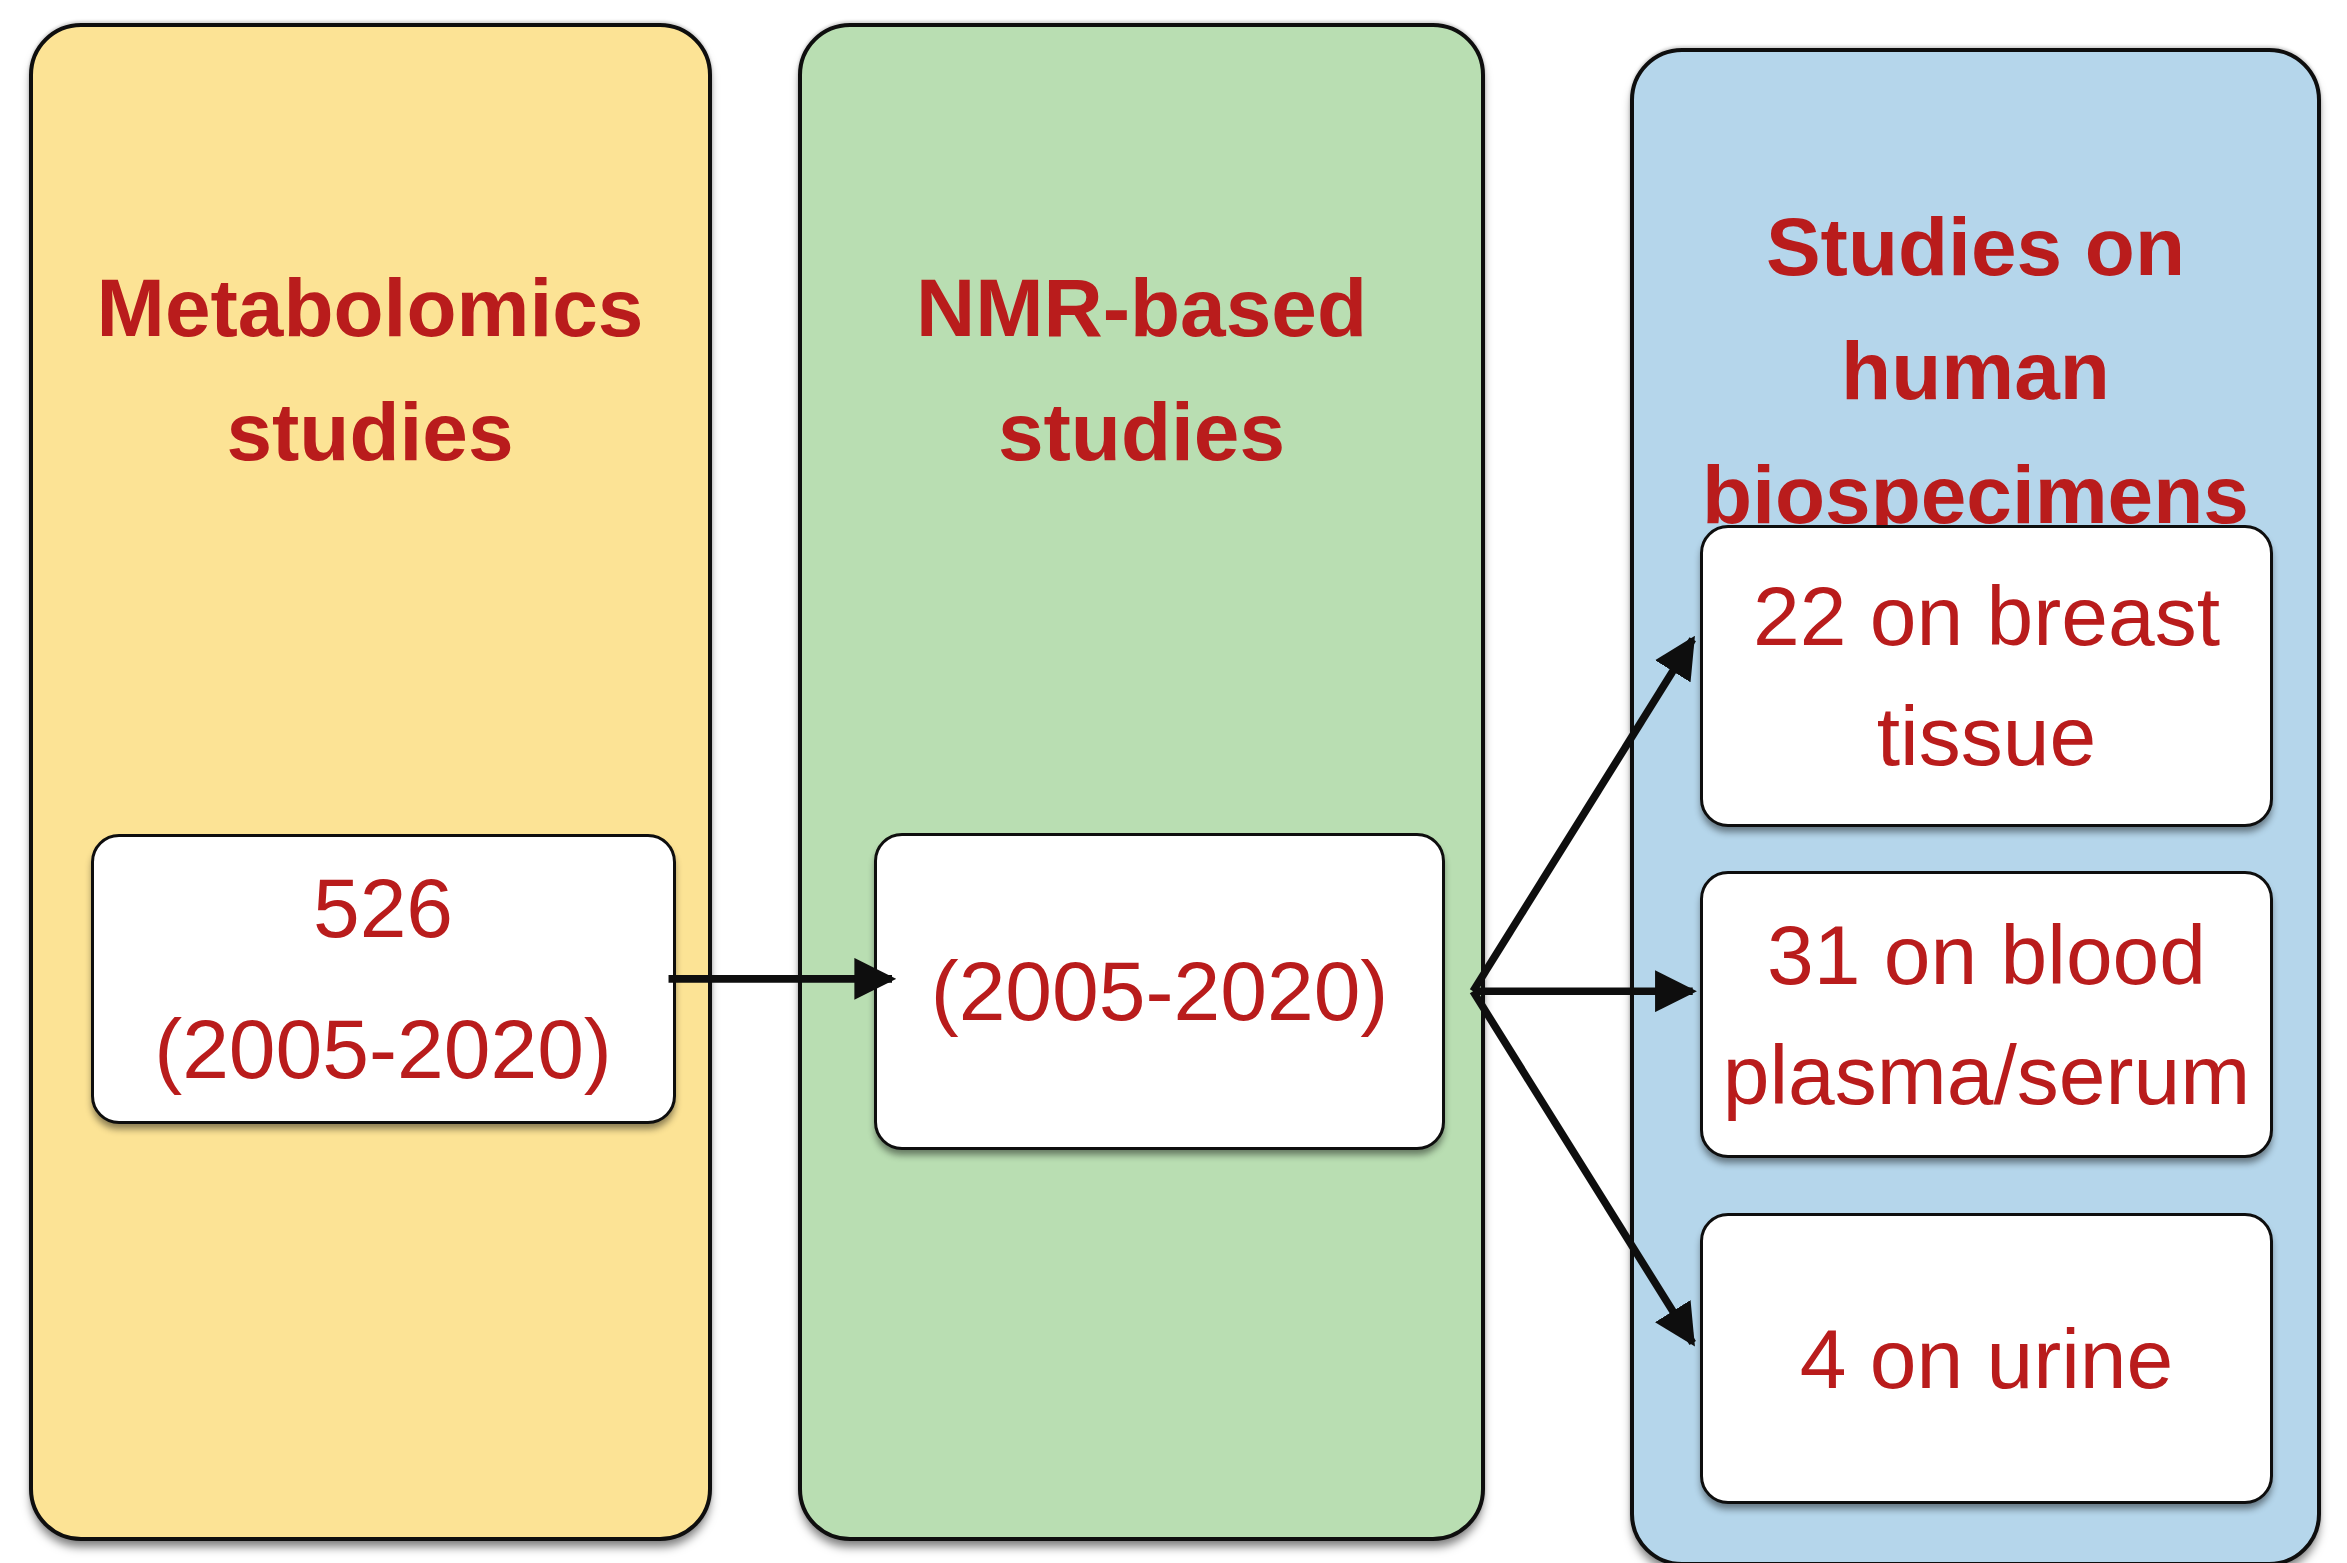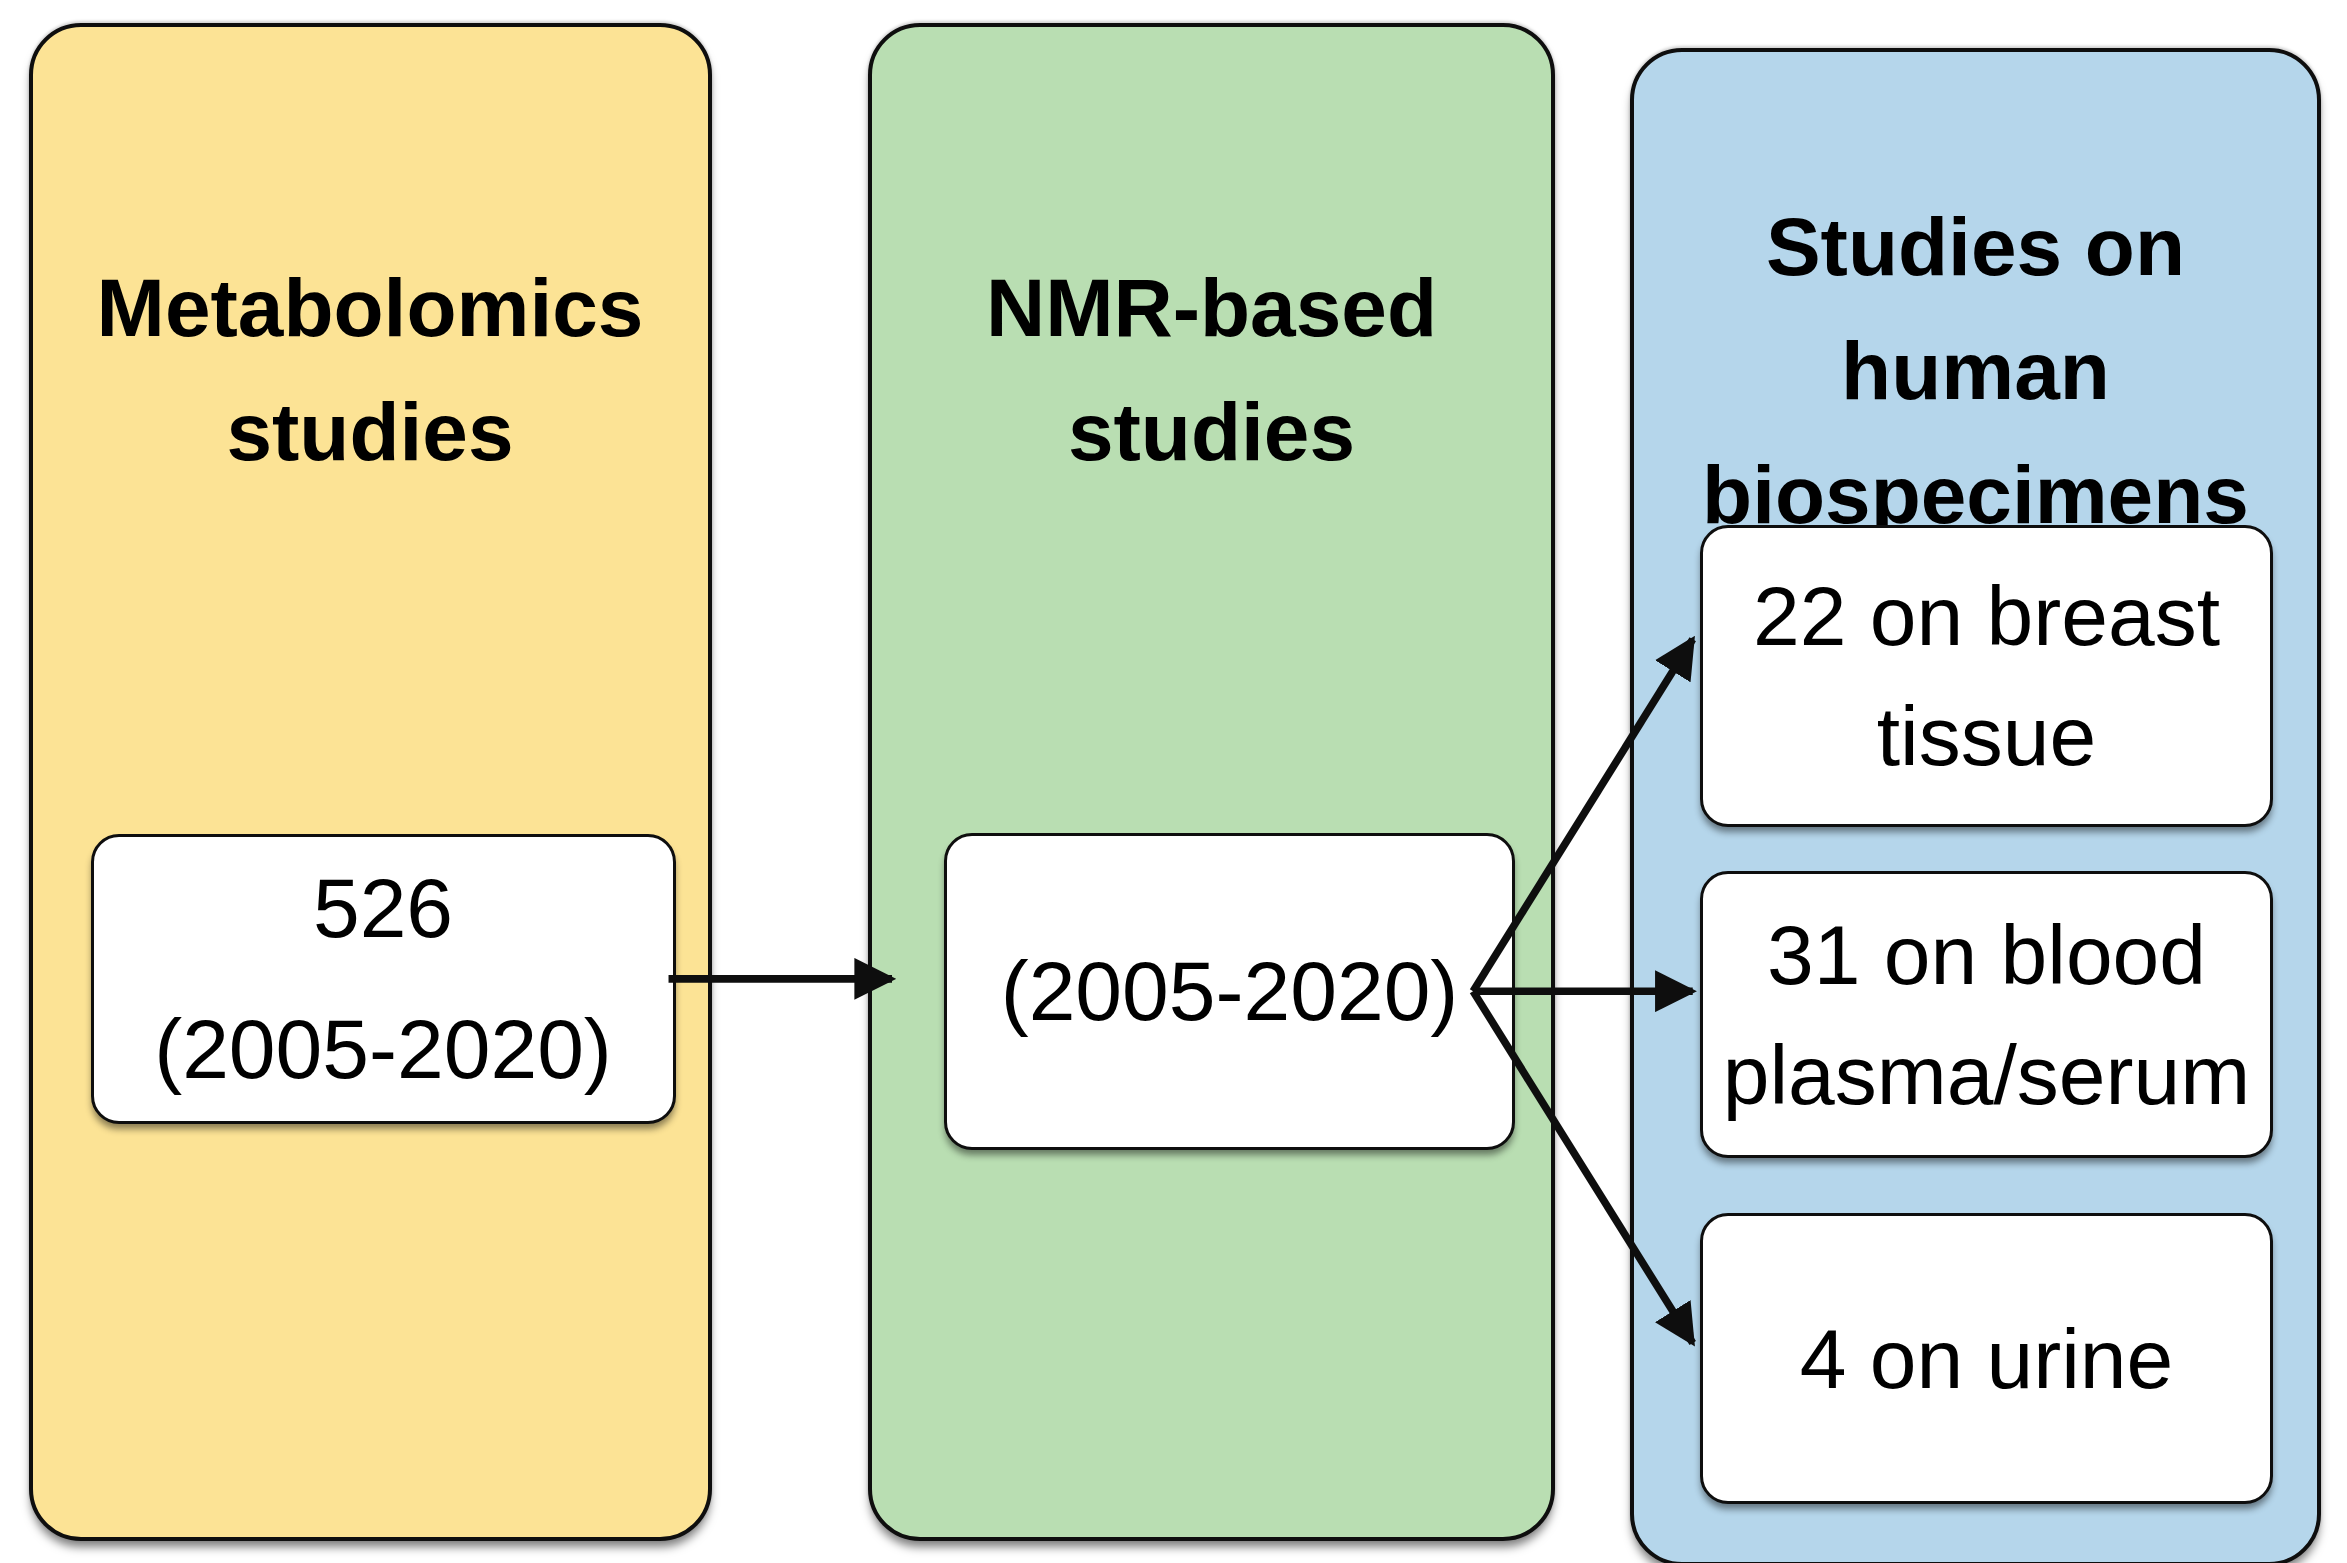--- a/index.html
+++ b/index.html
@@ -2,34 +2,34 @@
 <html style="font-size:15px"><head>
 <meta charset="utf-8">
 <style>
   html, body { margin: 0; padding: 0; background: #ffffff; }
   .canvas {
     position: relative;
     width: 2347px;
     height: 1564px;
     background: #ffffff;
     font-family: "Liberation Sans", sans-serif;
-    color: #000000;
+    color: #b91c1c;
     overflow: hidden;
   }
   .panel {
     position: absolute;
     top: 23px;
     height: 1518px;
     border: 4.8px solid #0e0e0e;
     border-radius: 52px;
     box-sizing: border-box;
     box-shadow: 0 8.6px 9.5px -2.9px rgba(0,0,0,0.50), 0 -1.9px 2.9px rgba(0,0,0,0.18);
   }
   .panel-metabolomics { left: 28.5px;   width: 683px; }
-  .panel-nmr          { left: 868px;  width: 687px; }
+  .panel-nmr          { left: 798px;  width: 687px; }
   .panel-bio          { left: 1630px; width: 691px; }
 
   .panel-title {
     text-align: center;
     font-weight: bold;
     font-size: 82px;
     line-height: 124px;
     letter-spacing: 0px;
   }
   .pad-two-line   { padding-top: 219px; }

